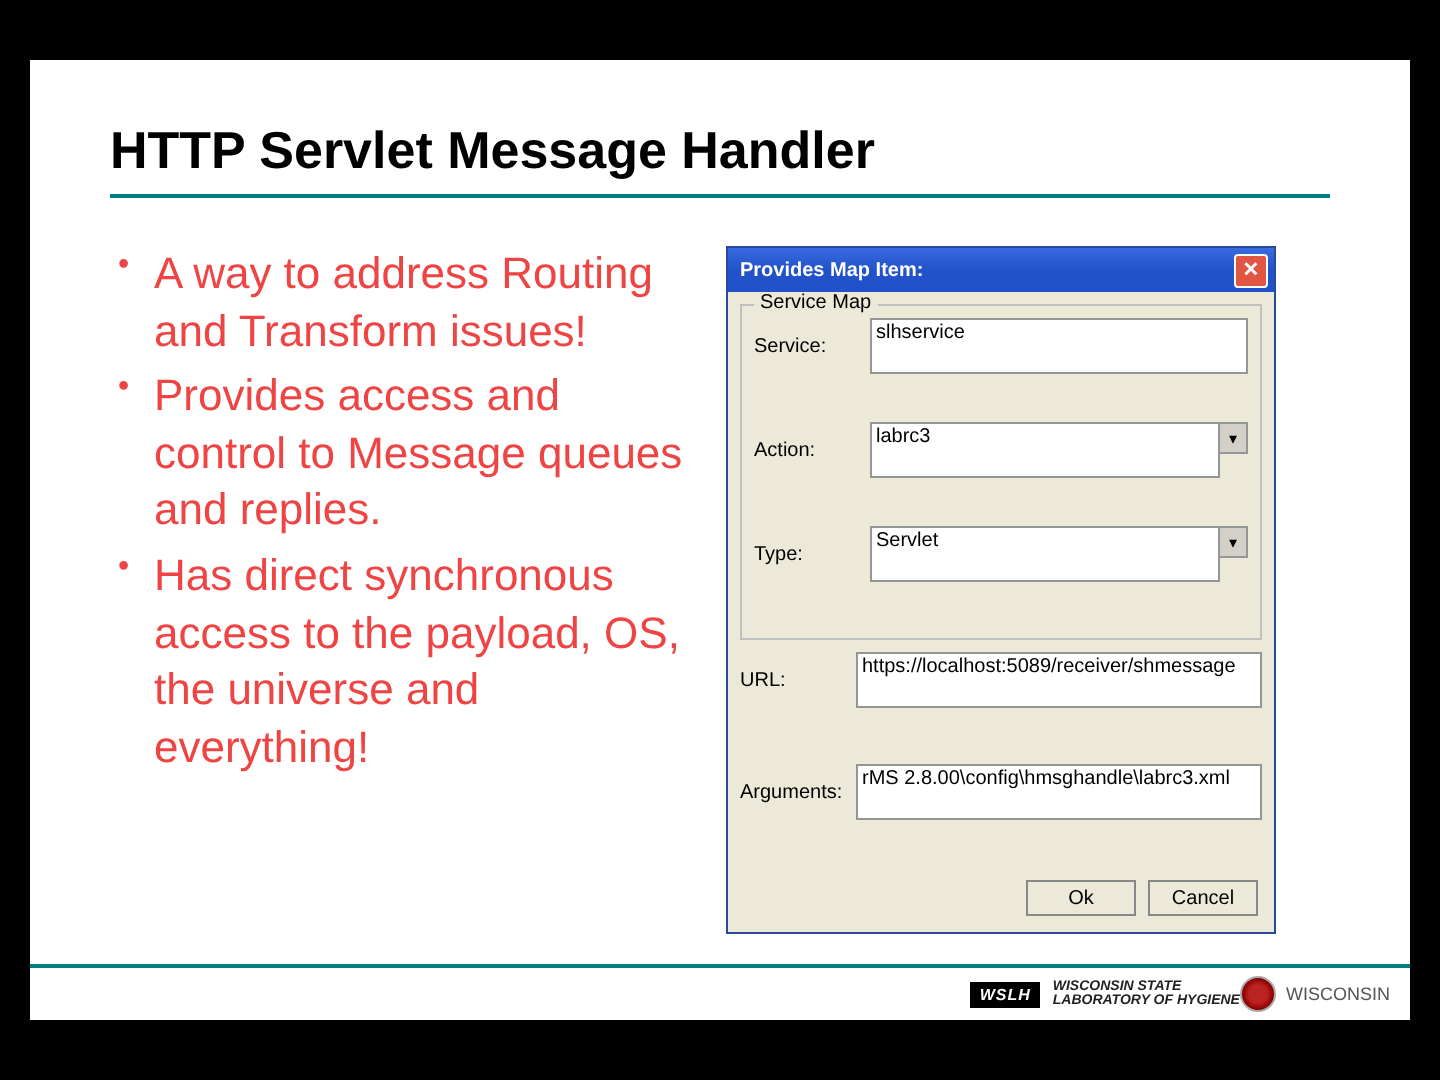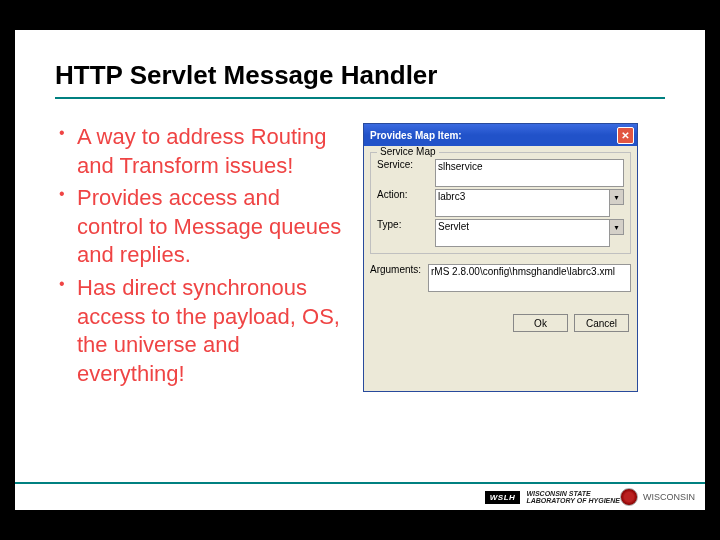--- a/index.html
+++ b/index.html
@@ -90,22 +90,22 @@
   .group-label {
     position: absolute;
     top: -7px;
     left: 6px;
     background: #ece9d8;
     padding: 0 3px;
     font-size: 10px;
   }
   .row {
     display: flex;
-    align-items: flex-start;
-    margin-bottom: 2px;
+    align-items: center;
+    margin-bottom: 24px;
   }
   .row-label {
     width: 58px;
     font-size: 10px;
   }
   .field {
     flex: 1;
     height: 28px;
     border: 1px solid #969696;
     background: #fff;
@@ -140,21 +140,20 @@
   }
   .btn {
     width: 55px;
     height: 18px;
     background: #ece9d8;
     border: 1px solid #888;
     font-size: 10px;
     display: flex;
     align-items: center;
     justify-content: center;
-    margin-top: 14px;
   }
   .footer {
     position: absolute;
     bottom: 0;
     left: 0;
     right: 0;
     height: 26px;
     display: flex;
     align-items: center;
     justify-content: flex-end;
@@ -244,20 +243,24 @@
 
         <div class="row">
           <span class="row-label">Type:</span>
           <div class="combo">
             <div class="field">Servlet</div>
             <div class="combo-arrow">▾</div>
           </div>
         </div>
       </div>
 
+      <div class="row urlrow" style="padding:0 6px;">
+        <span class="row-label">URL:</span>
+        <div class="field">https://localhost:5089/receiver/shmessage</div>
+      </div>
 
       <div class="row" style="padding:4px 6px 0 6px;">
         <span class="row-label">Arguments:</span>
         <div class="field">rMS 2.8.00\config\hmsghandle\labrc3.xml</div>
       </div>
 
       <div class="btnrow">
         <div class="btn">Ok</div>
         <div class="btn">Cancel</div>
       </div>

